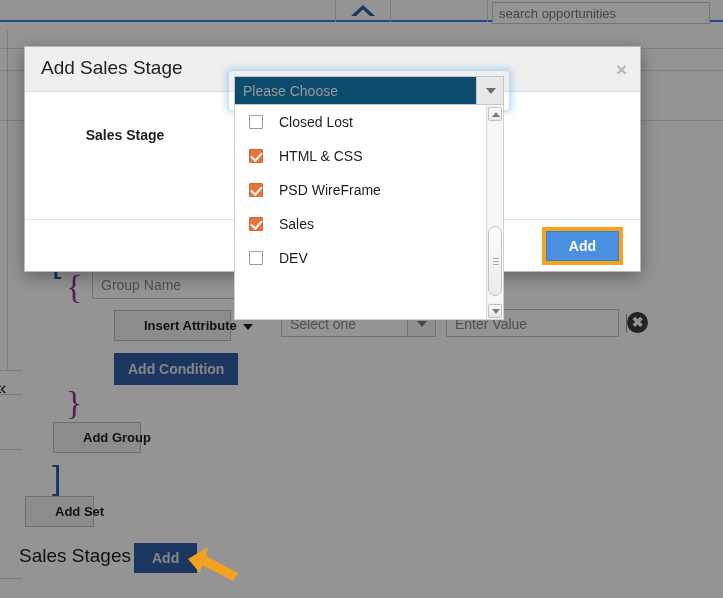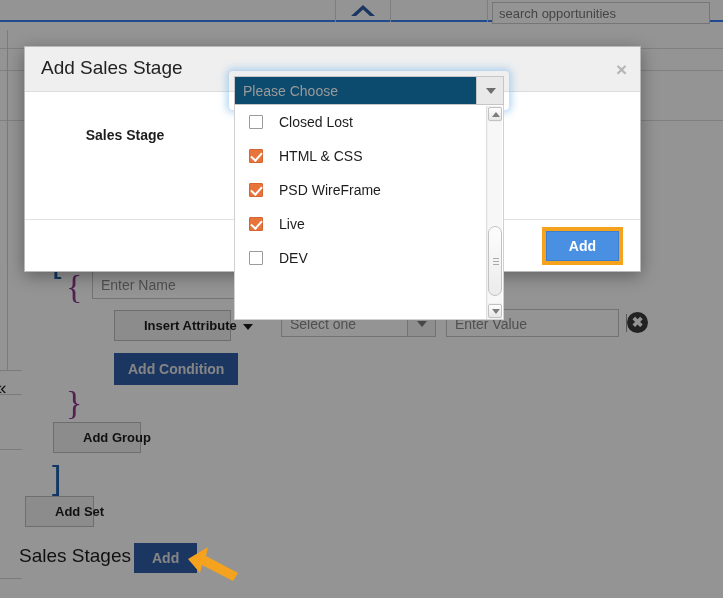--- a/index.html
+++ b/index.html
@@ -477,21 +477,21 @@
     <div class="rail-line5"></div>
     <div class="rail-chevron">«</div>
 
     <div class="bracket" style="left:52px;top:243px;">[</div>
     <div class="brace" style="left:66px;top:270px;">{</div>
     <div class="brace" style="left:66px;top:386px;">}</div>
     <div class="bracket" style="left:52px;top:460px;">]</div>
 
     <div class="txtinput" style="left:92px;top:245px;width:240px;height:29px;"></div>
 
-    <div class="txtinput" style="left:92px;top:270px;width:275px;height:29px;">Enter Name</div>
+    <div class="txtinput" style="left:92px;top:270px;width:275px;height:29px;">Group Name</div>
 
     <div class="btn-grey" style="left:114px;top:310px;width:117px;">
       <span>Insert Attribute</span><span class="caret"></span>
     </div>
 
     <div class="sel-box" style="left:281px;top:309px;width:155px;">
       <span class="sel-text">Select one</span>
       <span class="sel-arrow"></span>
     </div>
 
@@ -546,21 +546,21 @@
       <div class="dd-item">
         <span class="cb on"></span>
         <span class="dd-item-label">HTML &amp; CSS</span>
       </div>
       <div class="dd-item">
         <span class="cb on"></span>
         <span class="dd-item-label">PSD WireFrame</span>
       </div>
       <div class="dd-item">
         <span class="cb on"></span>
-        <span class="dd-item-label">Live</span>
+        <span class="dd-item-label">Sales</span>
       </div>
       <div class="dd-item">
         <span class="cb"></span>
         <span class="dd-item-label">DEV</span>
       </div>
 
       <div class="dd-sb">
         <div class="sb-track"></div>
         <div class="sb-arrow up"></div>
         <div class="sb-thumb">

